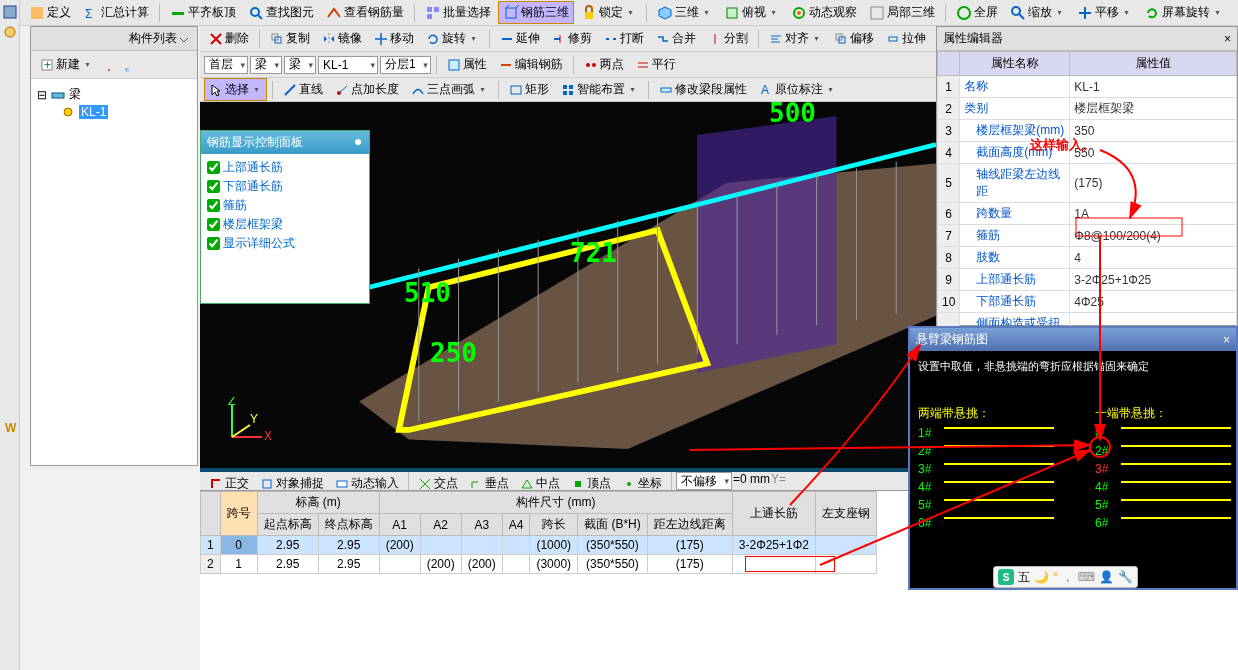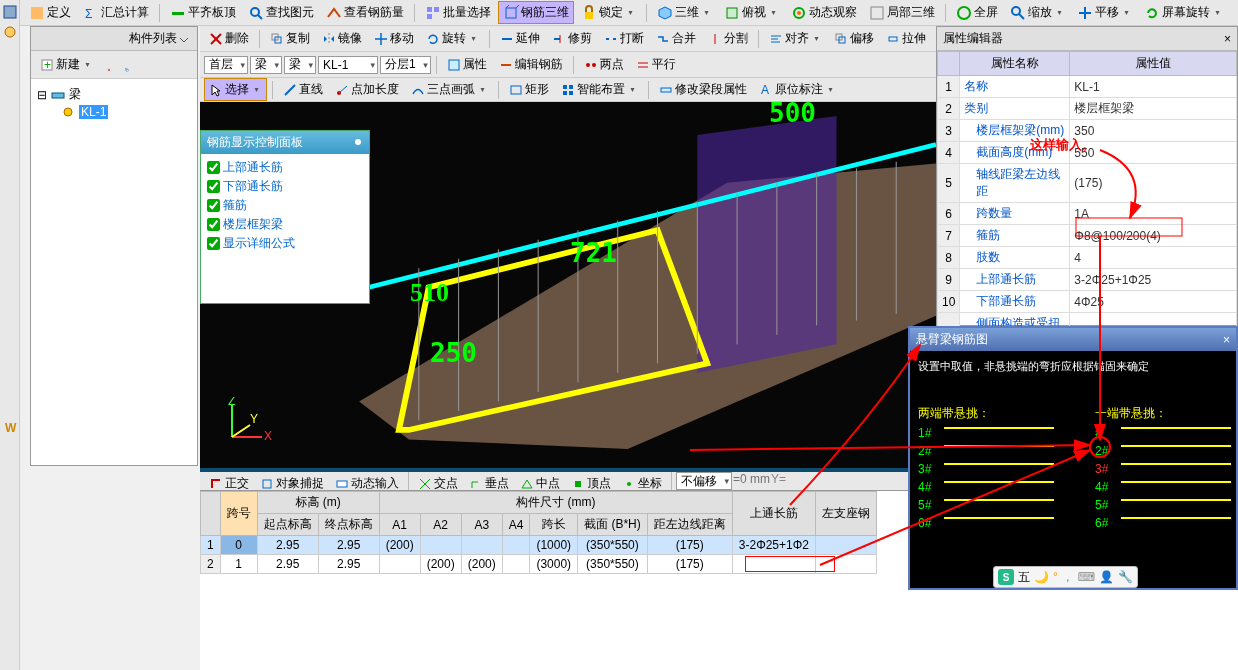--- a/index.html
+++ b/index.html
@@ -428,21 +428,21 @@
           <line x1="500" y1="130" x2="500" y2="290"></line>
         <line x1="540" y1="120" x2="540" y2="280"></line>
           <line x1="580" y1="110" x2="580" y2="270"></line>
         <line x1="620" y1="100" x2="620" y2="260"></line>
           <line x1="660" y1="95" x2="660" y2="255"></line>
         <line x1="700" y1="88" x2="700" y2="248"></line>
       </g>
     </svg>
     <div class="vp-text" style="right:120px; top:20px;">500</div>
     <div class="vp-text" style="left:370px; top:160px;">721</div>
-    <div class="vp-text" style="left:210px; top:200px;font-family:Liberation Serif, serif;">510</div>
+    <div class="vp-text" style="left:204px; top:200px;">510</div>
     <div class="vp-text" style="left:230px; top:260px;">250</div>
     <div class="axis3d">
       <svg width="50" height="50" viewBox="0 0 50 50">
         <line x1="10" y1="40" x2="10" y2="8" stroke="#3f3" stroke-width="2"></line>
           <text x="6" y="8" fill="#3f3" font-size="10">Z</text>
         <line x1="10" y1="40" x2="40" y2="40" stroke="#f33" stroke-width="2"></line>
           <text x="42" y="43" fill="#f33" font-size="10">X</text>
         <line x1="10" y1="40" x2="28" y2="28" stroke="#ff3" stroke-width="2"></line>
           <text x="28" y="26" fill="#ff3" font-size="10">Y</text>
       </svg>
@@ -529,21 +529,21 @@
         <span>顶点</span>
       </span>
     <span class="tb-btn">
         <span class="smallico"><svg viewBox="0 0 14 14">
             <circle cx="7" cy="7" r="2" fill="#0a0"></circle>
           </svg></span>
         <span>坐标</span>
       </span>
     <span class="tb-sep"></span>
     <span class="sel-box">不偏移</span>
-    <span style="color:#737373">=0 <span>mm</span></span>
+    <span style="color:#000000">=0 <span>mm</span></span>
     <span style="color:#888">Y=</span>
   </div>
 </div>
 
 <div style="position:absolute; left:200px; top:78px; right:302px; height:24px; background:#e8e8e8; border-bottom:1px solid #ccc; display:flex; align-items:center; padding:0 4px; gap:2px; z-index:2;">
   <span class="tb-btn active">
       <span class="smallico"><svg viewBox="0 0 14 14">
           <path d="M3 2 L3 12 L6 9 L8 13 L10 12 L8 8 L11 8 Z" fill="#fff" stroke="#000"></path>
         </svg></span>
       <span>选择</span>

